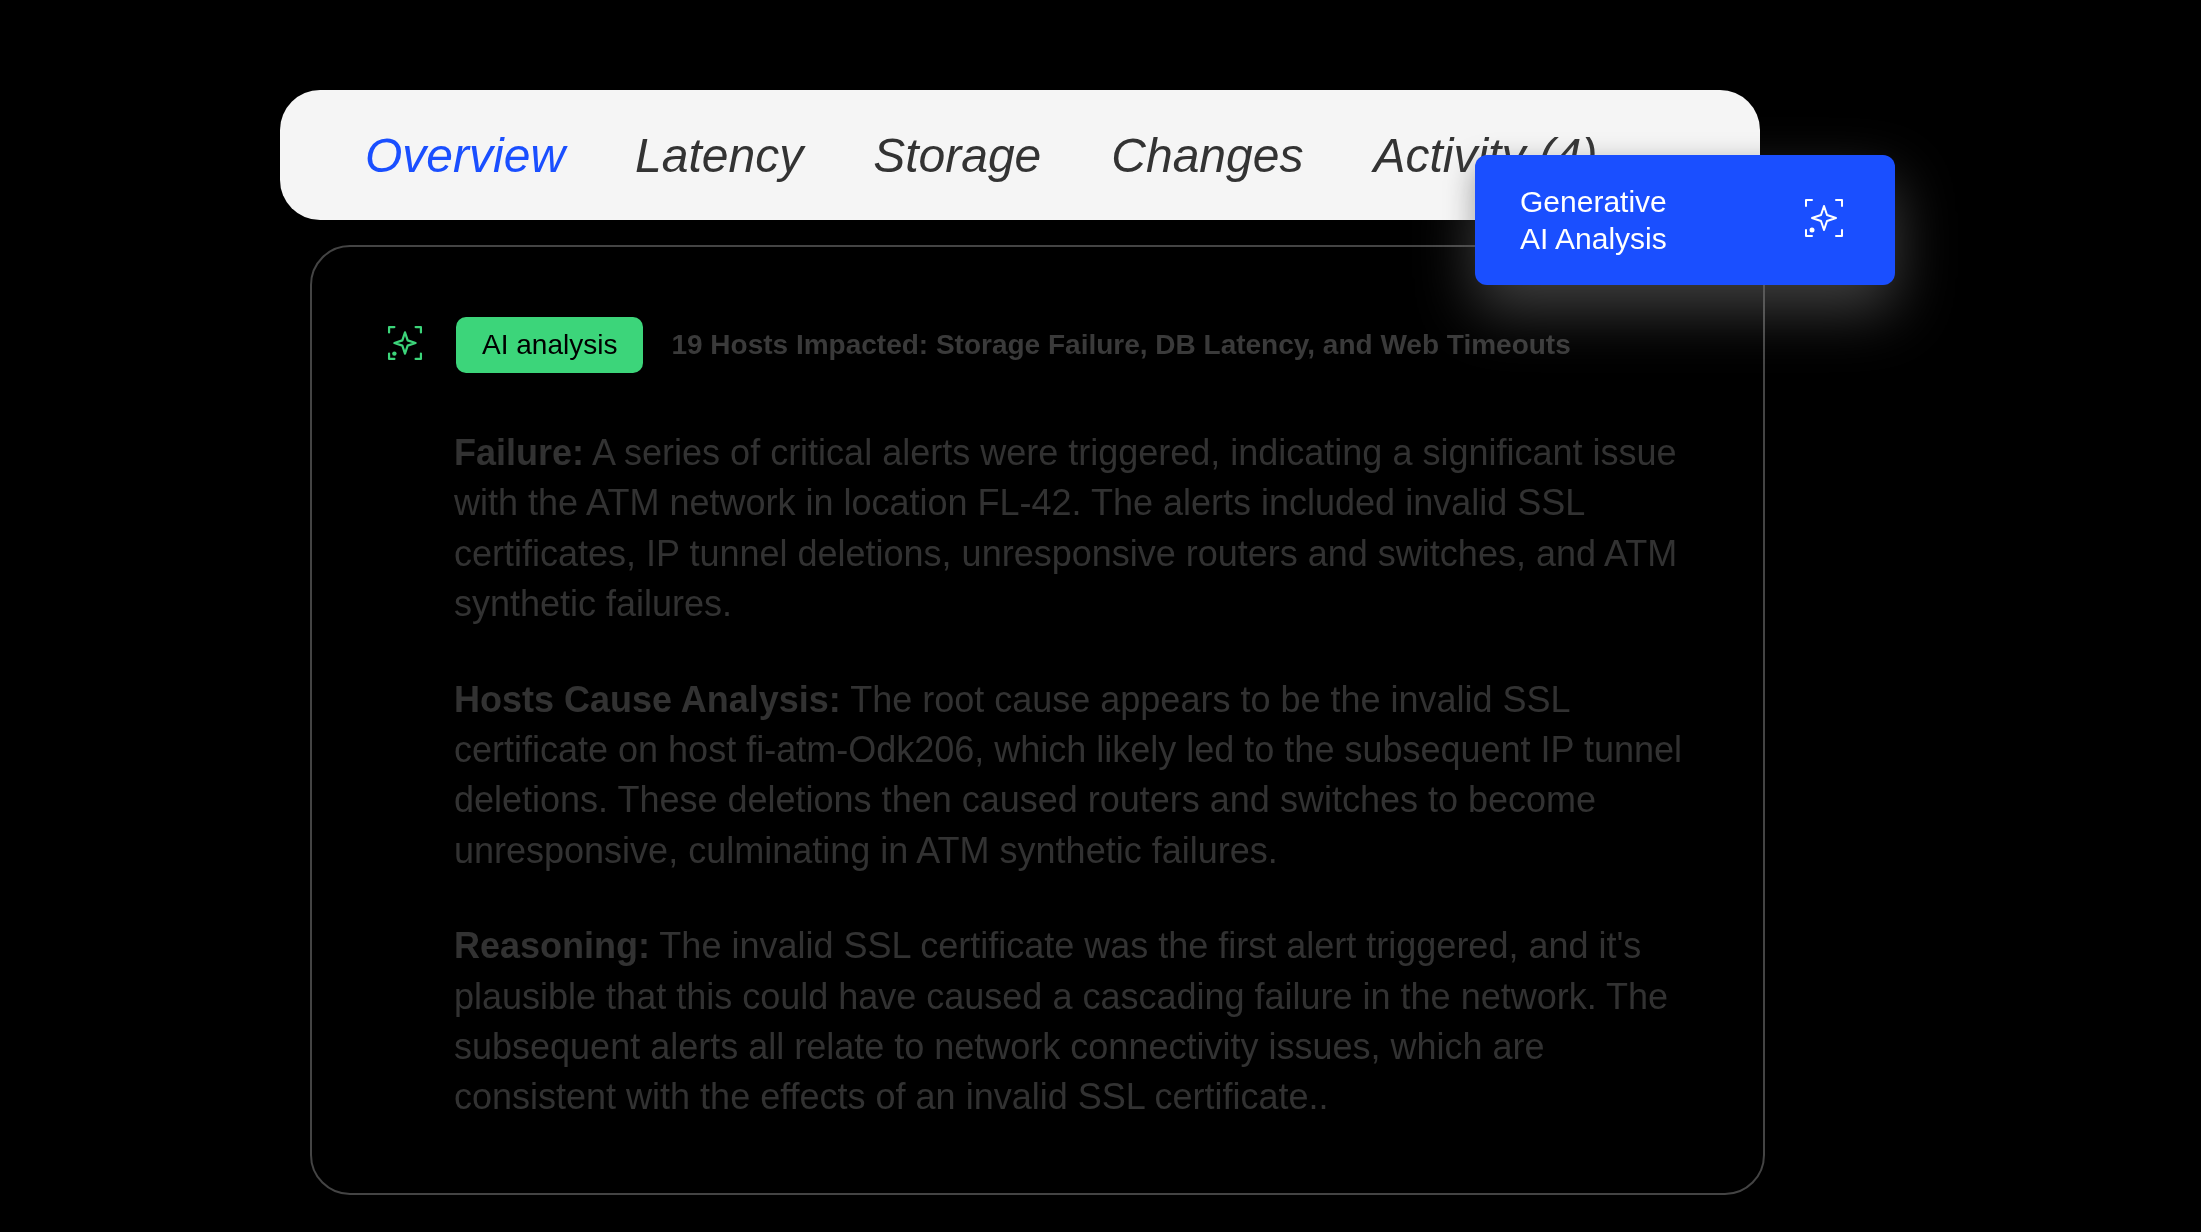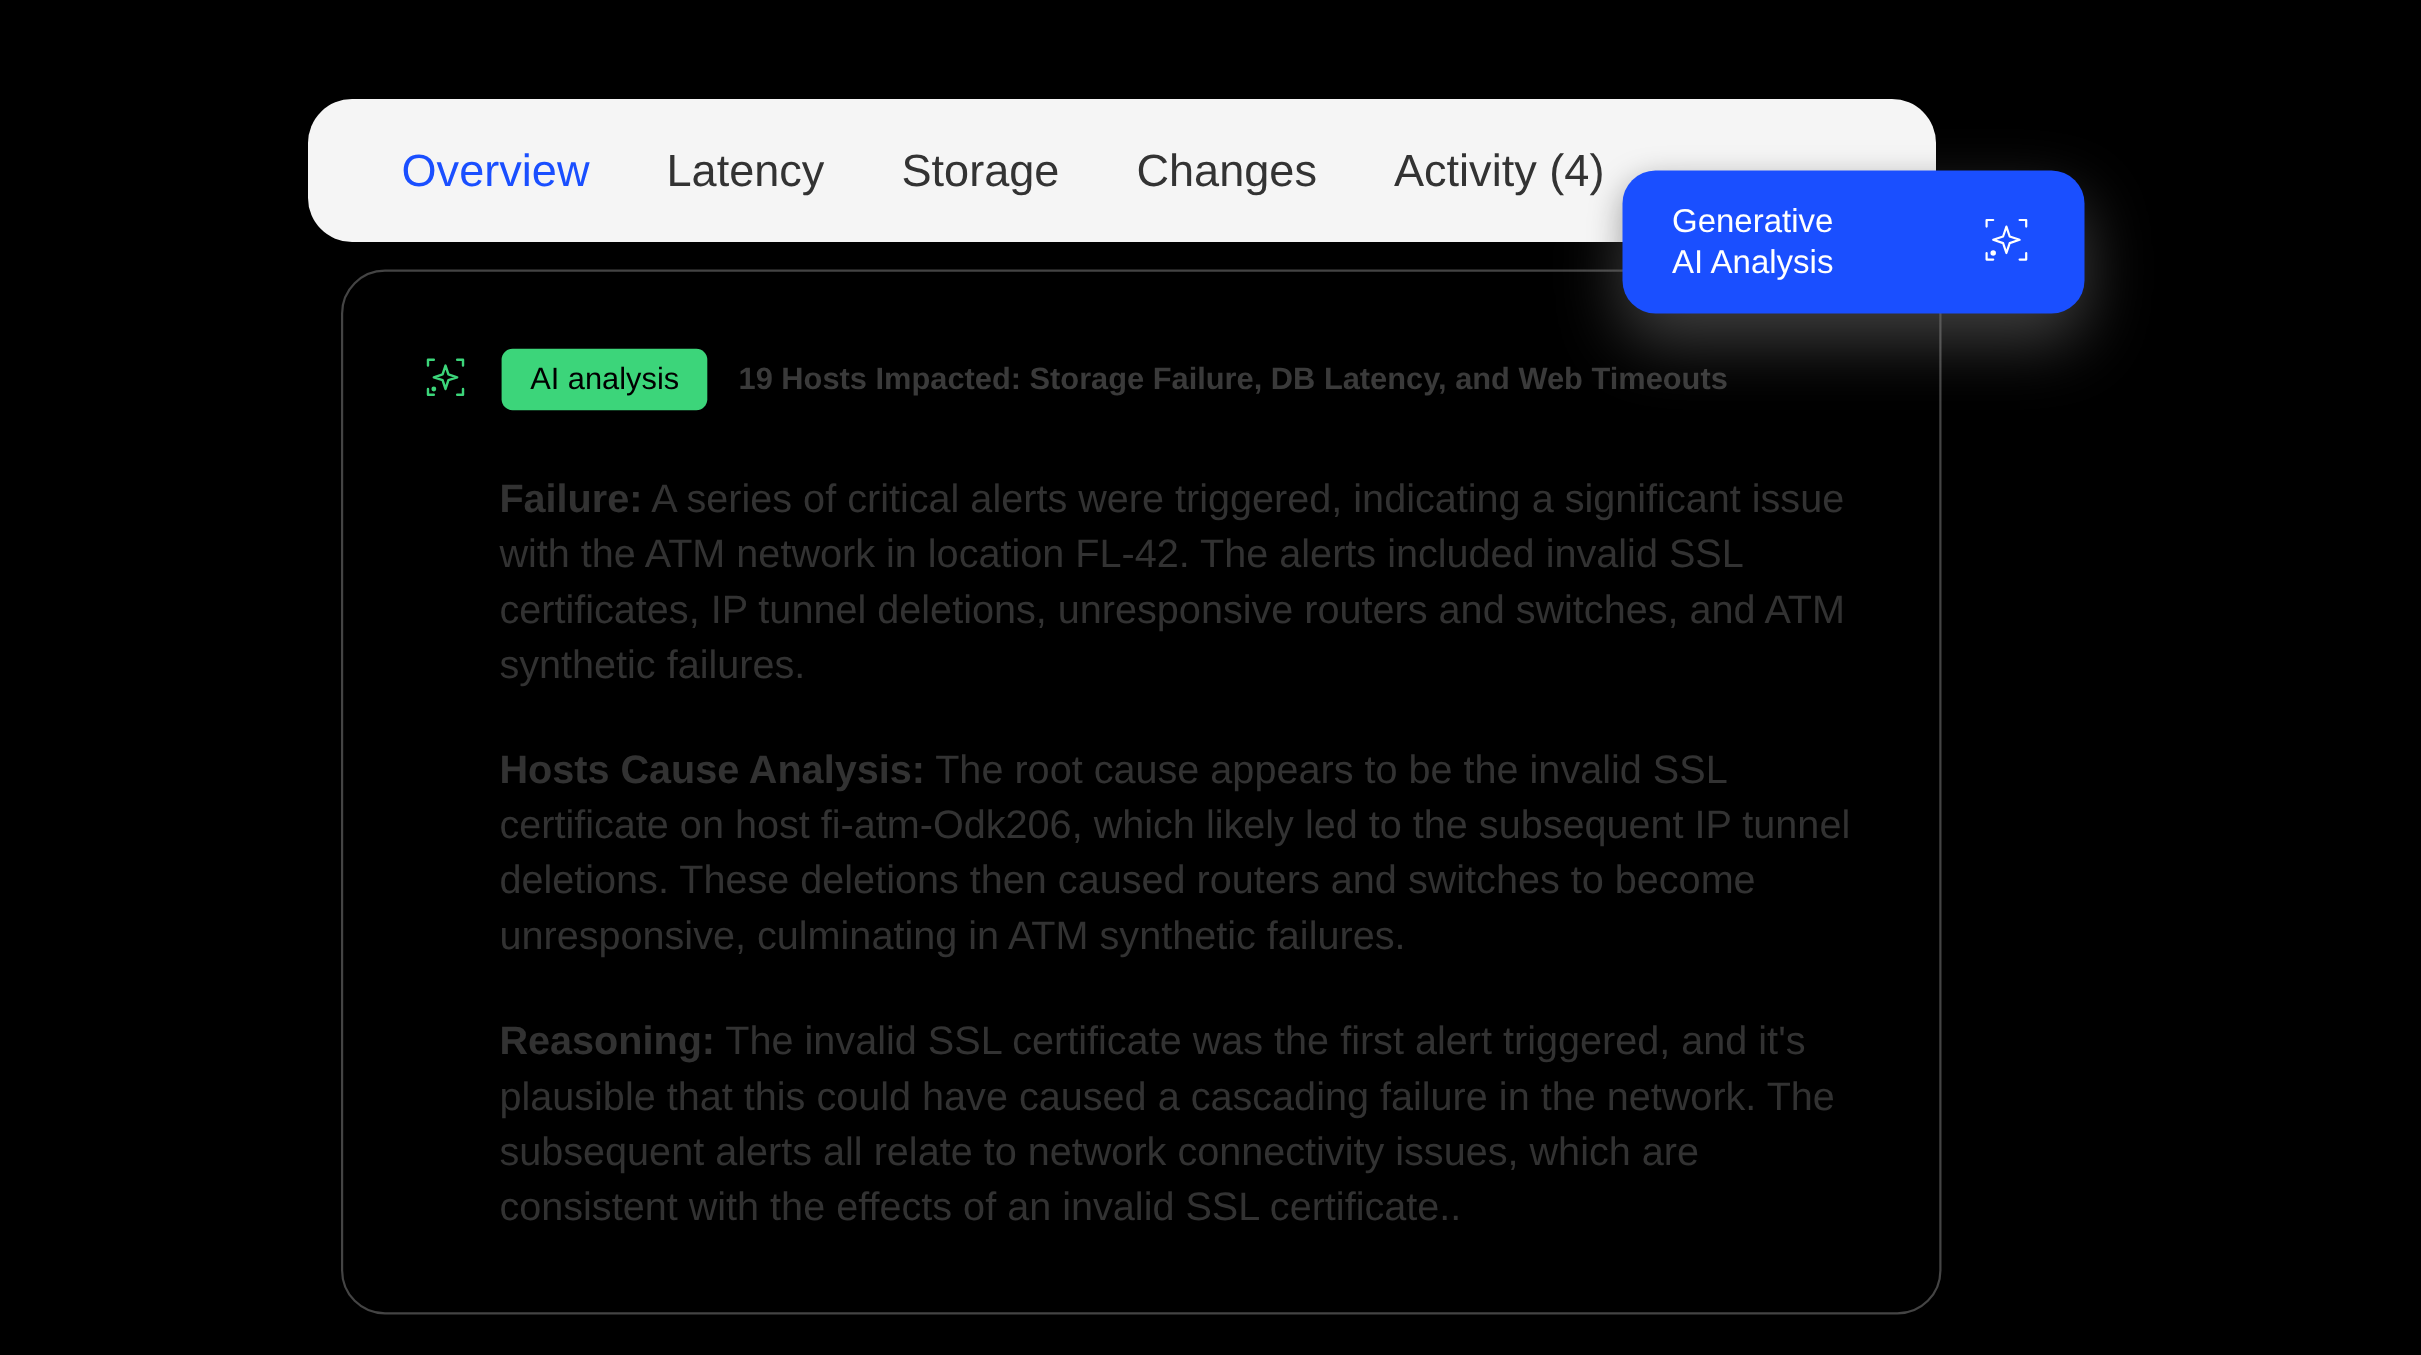--- a/index.html
+++ b/index.html
@@ -20,35 +20,36 @@
   height: 130px;
   background: #f5f5f5;
   border-radius: 40px;
   display: flex;
   align-items: center;
   padding-left: 85px;
   gap: 70px;
 }
 
 .tab {
-  font-size: 41px;
+  font-size: 48px;
   color: #333;
   cursor: pointer;
   user-select: none;
+  font-style: italic;
 }
 .tab.active { color: #1a4fff; font-weight: 500; }
 
 .gen-ai-btn {
   position: absolute;
   top: 155px;
   left: 1475px;
   width: 420px;
   height: 130px;
   background: #1a4fff;
-  border-radius: 30px;
+  border-radius: 12px;
   display: flex;
   align-items: center;
   justify-content: space-between;
   padding: 0 45px 0 45px;
   box-shadow: 0 25px 60px rgba(255,255,255,0.25), 0 10px 30px rgba(0,0,0,0.4);
   cursor: pointer;
   z-index: 10;
 }
 .gen-ai-text {
   color: #fff;

